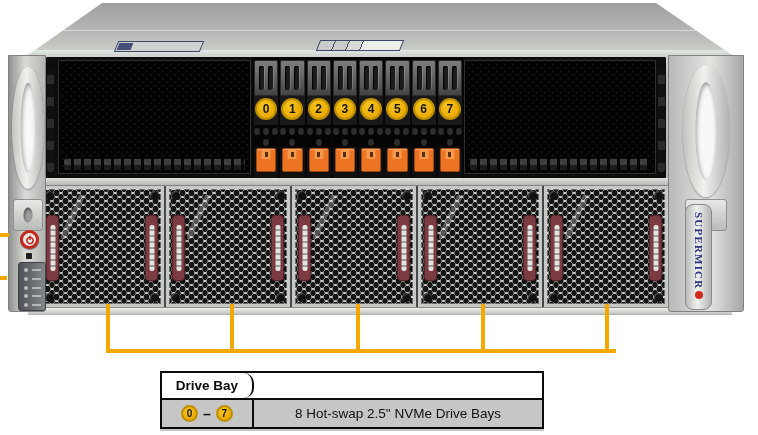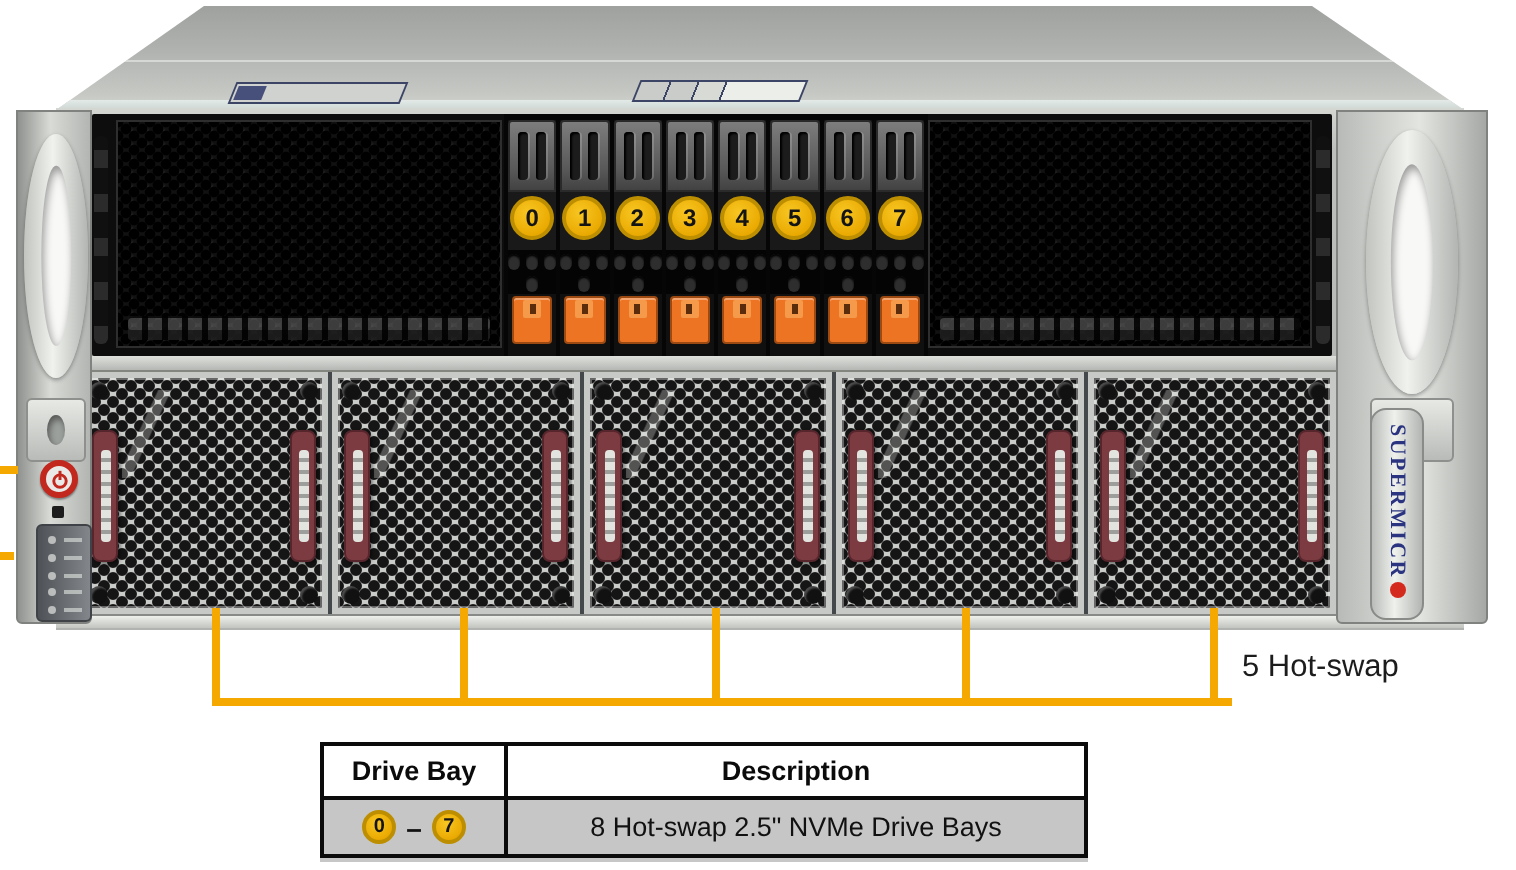--- a/index.html
+++ b/index.html
@@ -131,21 +131,21 @@
   .callout-text { position:absolute; left:621px; top:325px; width:130px; font-size:15.5px; line-height:17px; color:#1c1c1c; }
 
   
   .legend { position:absolute; left:160px; top:371px; width:384px; border:2px solid #0b0b0b; background:#fff;
             box-shadow:0 2px 0 rgba(130,130,130,.45); }
   .legend-row { display:flex; }
   .legend-row + .legend-row { border-top:2px solid #0b0b0b; }
   .cell { display:flex; align-items:center; justify-content:center; }
   .cell-1 { width:92px; border-right:2px solid #0b0b0b; }
   .cell-2 { flex:1; }
-  .hdr { height:25px; font-weight:bold; font-size:13.5px; color:#0b0b0b; }
+  .hdr { height:25px; font-weight:bold; font-size:13.5px; color:#0b0b0b;border-radius:10px; }
   .datarow { background:#c6c6c6; }
   .datarow .cell { height:27px; font-size:13.5px; color:#111; }
   .mini-circle { width:17px; height:17px; border-radius:50%; background:radial-gradient(circle at 40% 35%, #f8c622, #e9a800 75%);
             border:2px solid #bd8f00; color:#141414; font-weight:bold; font-size:10px;
             display:flex; align-items:center; justify-content:center; }
   .range-dash { font-weight:bold; margin:0 5px; font-size:14px; }
 </style>
 </head>
 <body>
 
@@ -442,27 +442,25 @@
   <div class="v-line callout-color" style="left:106px"></div>
   <div class="v-line callout-color" style="left:230px"></div>
   <div class="v-line callout-color" style="left:356px"></div>
   <div class="v-line callout-color" style="left:481px"></div>
   <div class="v-line callout-color" style="left:605px"></div>
   <div class="h-line callout-color"></div>
   <div class="tick callout-color" style="left:0; top:233px; width:9px;"></div>
   <div class="tick callout-color" style="left:0; top:276px; width:7px;"></div>
 
   <div class="callout-text">
-    <div>5 Hot-swap</div>
   </div>
 
   <div class="legend">
     <div class="legend-row">
       <div class="cell cell-1 hdr">Drive Bay</div>
-      <div class="cell cell-2 hdr">Description</div>
     </div>
     <div class="legend-row datarow">
       <div class="cell cell-1">
         <span class="mini-circle">0</span>
         <span class="range-dash">–</span>
         <span class="mini-circle">7</span>
       </div>
       <div class="cell cell-2">8 Hot-swap 2.5" NVMe Drive Bays</div>
     </div>
   </div>

